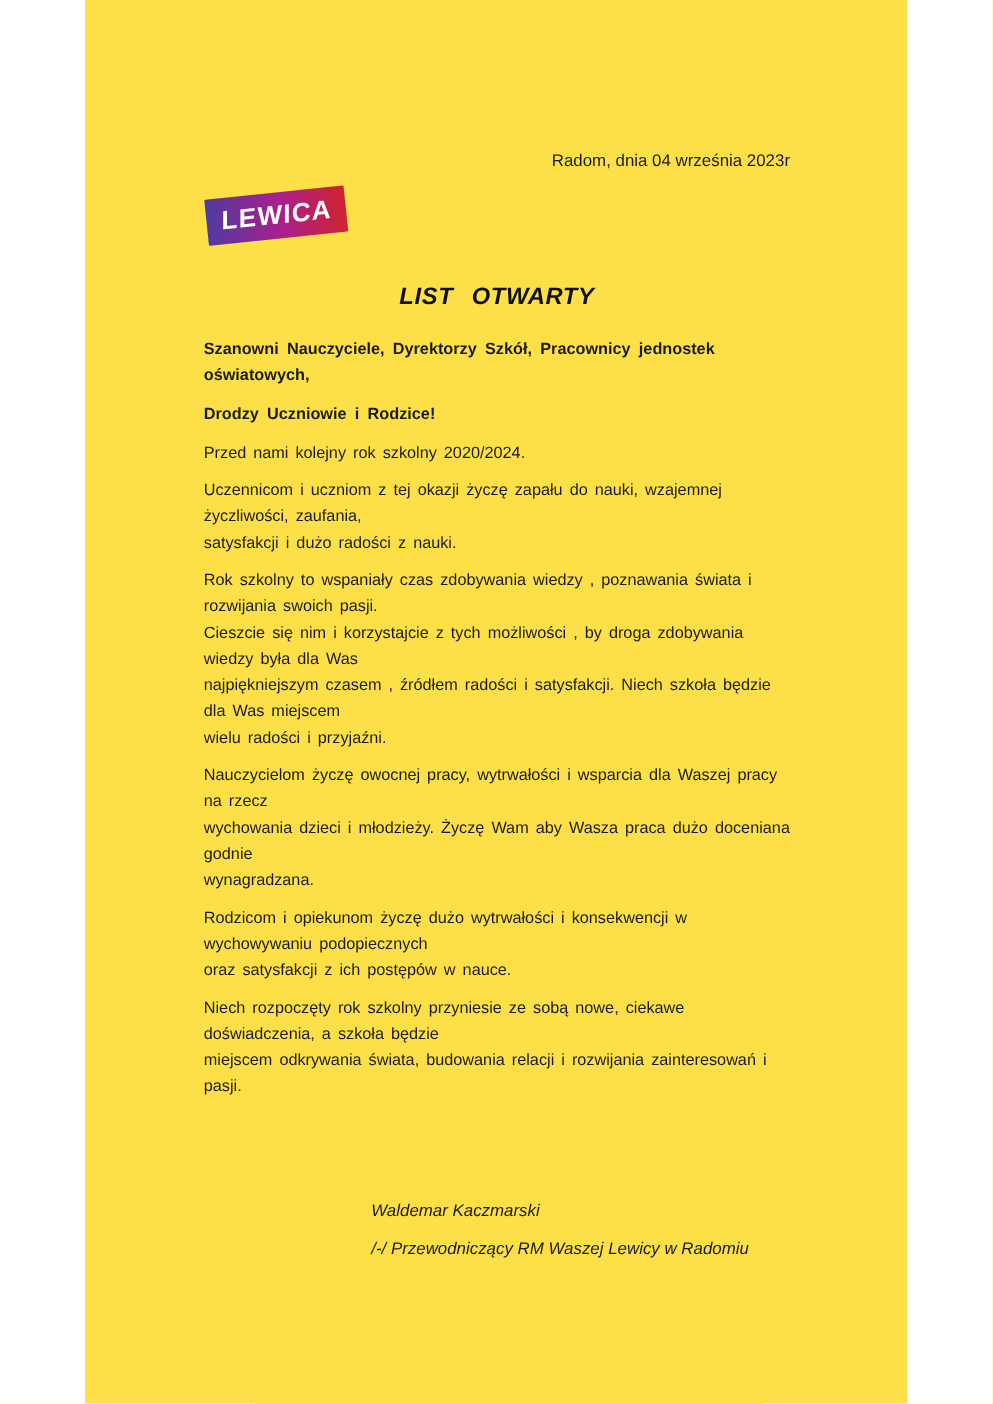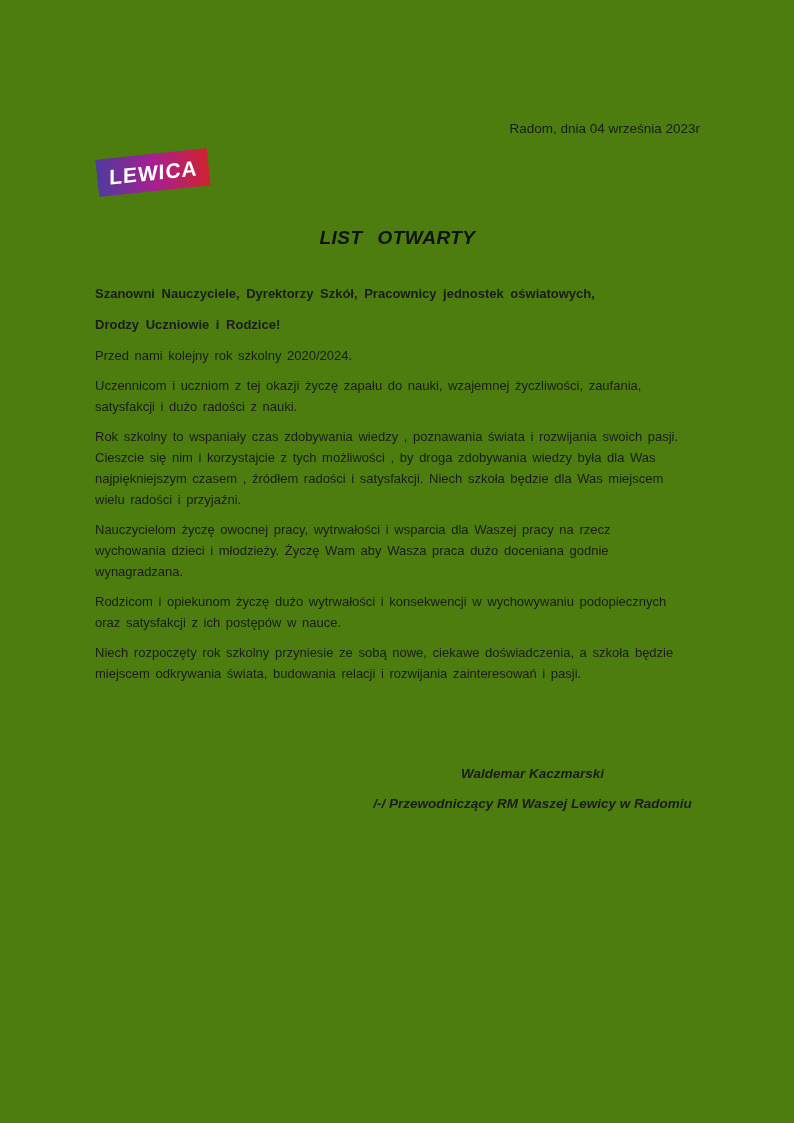--- a/index.html
+++ b/index.html
@@ -1,22 +1,22 @@
 <!DOCTYPE html>
 <html lang="pl"><head>
 <meta charset="utf-8">
 <style>
   * { margin: 0; padding: 0; box-sizing: border-box; }
   html, body { background: #ffffff; }
   .page {
     position: relative;
-    width: 794px;
+    width: 658px;
     height: 1123px;
     margin: 0 auto;
-    background: #4d7c0f;
+    background: #fde047;
     font-family: "Liberation Sans", "DejaVu Sans", sans-serif;
     color: #1b1b1b;
     padding: 0 94px 0 95px;
     overflow: hidden;
   }
   .date {
     margin-top: 119px;
     text-align: right;
     font-size: 13.5px;
     line-height: 19px;
@@ -55,34 +55,32 @@
   }
   .salutation {
     font-weight: 700;
     font-size: 13px;
     line-height: 21px;
     word-spacing: 3px;
     margin-top: 0;
     margin-bottom: 10px;
     white-space: pre-line;
   }
-  .salutation.first { margin-top: 34px; }
+  .salutation.first { margin-top: 19px; }
   .body-par {
     font-size: 13px;
     line-height: 21px;
     word-spacing: 2px;
     margin-bottom: 9px;
     white-space: pre-line;
   }
   .signature {
     margin-top: 79px;
     margin-left: auto;
     width: 335px;
-    text-align: center;
-    font-weight: bold;
   }
   .sig-name, .sig-role {
     font-style: italic;
     font-size: 13.5px;
     line-height: 21px;
     white-space: pre-line;
   }
   .sig-role { margin-top: 9px; }
 </style>
 </head>

